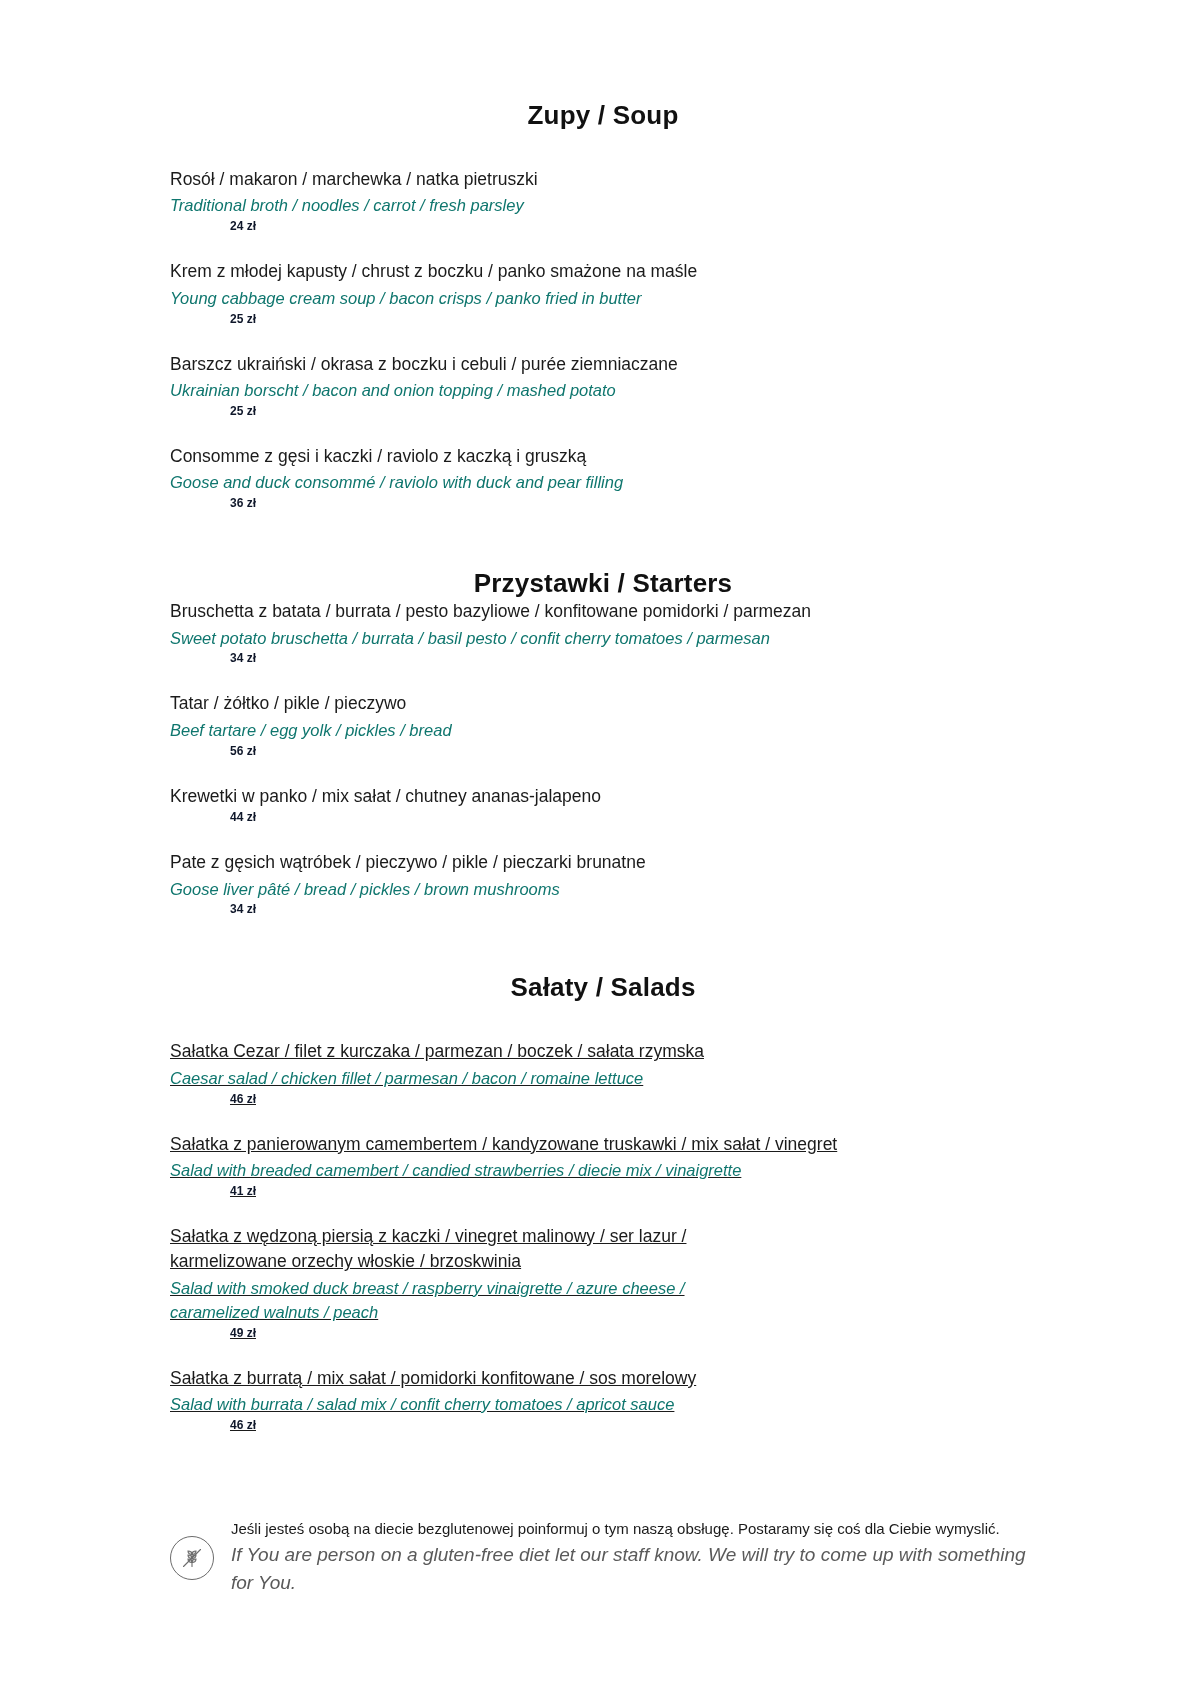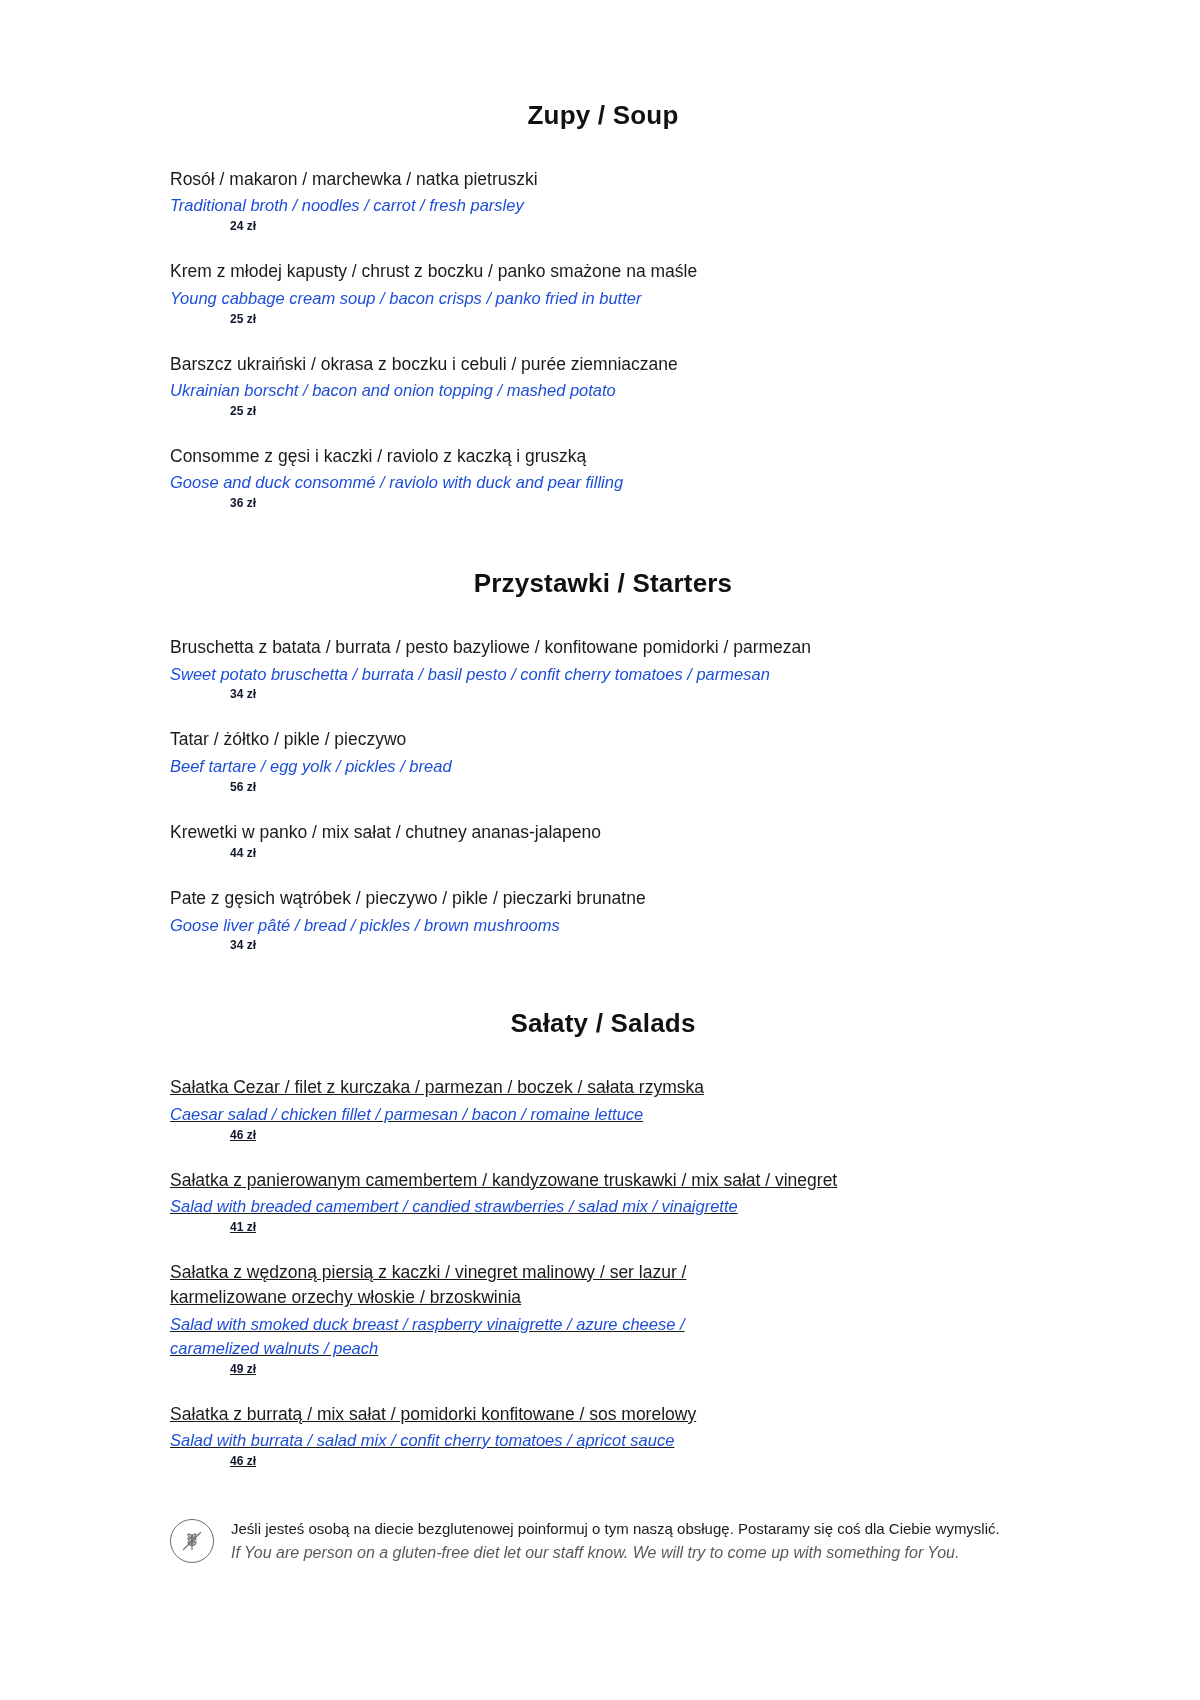--- a/index.html
+++ b/index.html
@@ -53,21 +53,21 @@
   }
   .item-pl {
     font-size: 17.5px;
     line-height: 1.45;
     color: #1b1b1b;
     font-weight: 400;
   }
   .item-en {
     font-size: 16.5px;
     line-height: 1.45;
-    color: #1d4ed8;
+    color: #0f766e;
     font-style: italic;
     margin-top: 2px;
   }
   .item-price {
     flex: 0 0 auto;
     width: 86px;
     text-align: right;
     font-size: 12px;
     font-weight: bold;
     color: #0f172a;
@@ -98,21 +98,21 @@
   }
   .footer-text {
     flex: 1 1 auto;
   }
   .footer-pl {
     font-size: 15px;
     line-height: 1.5;
     color: #1b1b1b;
   }
   .footer-en {
-    font-size: 16px;
+    font-size: 19px;
     line-height: 1.5;
     color: #5a5a5a;
     font-style: italic;
   }
 </style>
 </head>
 <body>
 
 <div class="page">
 
@@ -154,21 +154,21 @@
           <div class="item-price">36 zł</div>
         </div>
 
       </div>
     </div>
 
     <div class="gap-after-section"></div>
 
     <div class="section section-starters">
       <h2 class="section-title">Przystawki / Starters</h2>
-      <div class="items" style="margin-top:36px;">
+      <div class="items" style="">
 
         <div class="item">
           <div class="item-text">
             <div class="item-pl">Bruschetta z batata / burrata / pesto bazyliowe / konfitowane pomidorki / parmezan</div>
             <div class="item-en">Sweet potato bruschetta / burrata / basil pesto / confit cherry tomatoes / parmesan</div>
           </div>
           <div class="item-price">34 zł</div>
         </div>
 
         <div class="item">
@@ -207,21 +207,21 @@
           <div class="item-text">
             <div class="item-pl">Sałatka Cezar / filet z kurczaka / parmezan / boczek / sałata rzymska</div>
             <div class="item-en">Caesar salad / chicken fillet / parmesan / bacon / romaine lettuce</div>
           </div>
           <div class="item-price">46 zł</div>
         </div>
 
         <div class="item">
           <div class="item-text">
             <div class="item-pl">Sałatka z panierowanym camembertem / kandyzowane truskawki / mix sałat / vinegret</div>
-            <div class="item-en">Salad with breaded camembert / candied strawberries / salad mix / vinaigrette</div>
+            <div class="item-en">Salad with breaded camembert / candied strawberries / diecie mix / vinaigrette</div>
           </div>
           <div class="item-price">41 zł</div>
         </div>
 
         <div class="item">
           <div class="item-text" style="max-width:600px;">
             <div class="item-pl">Sałatka z wędzoną piersią z kaczki / vinegret malinowy / ser lazur / karmelizowane orzechy włoskie / brzoskwinia</div>
             <div class="item-en">Salad with smoked duck breast / raspberry vinaigrette / azure cheese / caramelized walnuts / peach</div>
           </div>
           <div class="item-price">49 zł</div>

